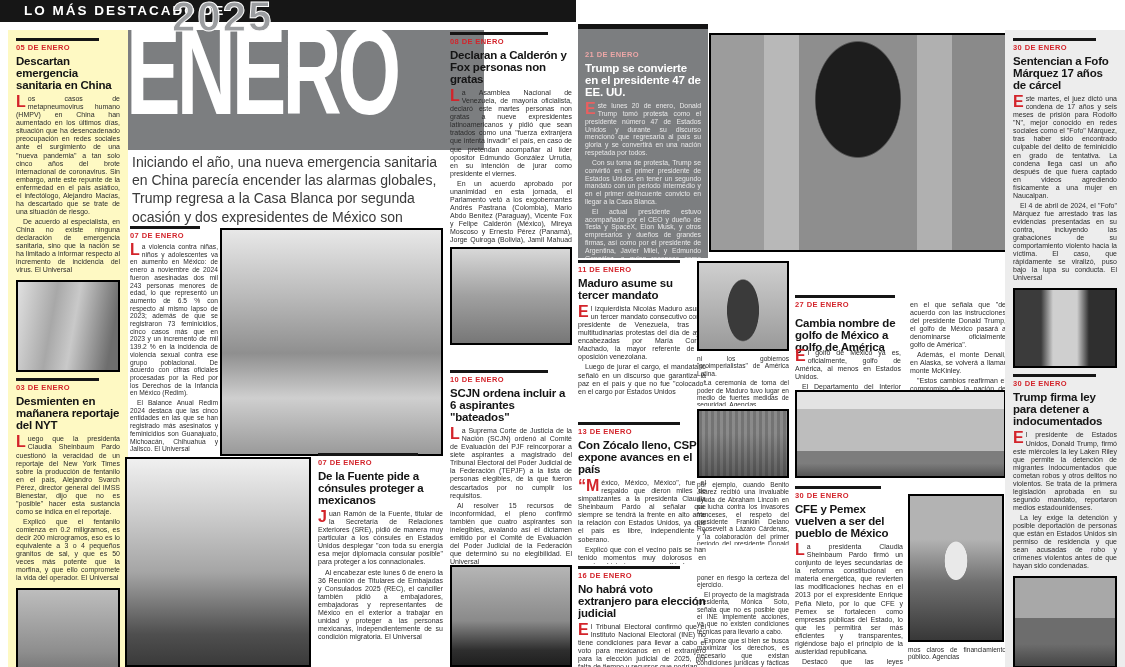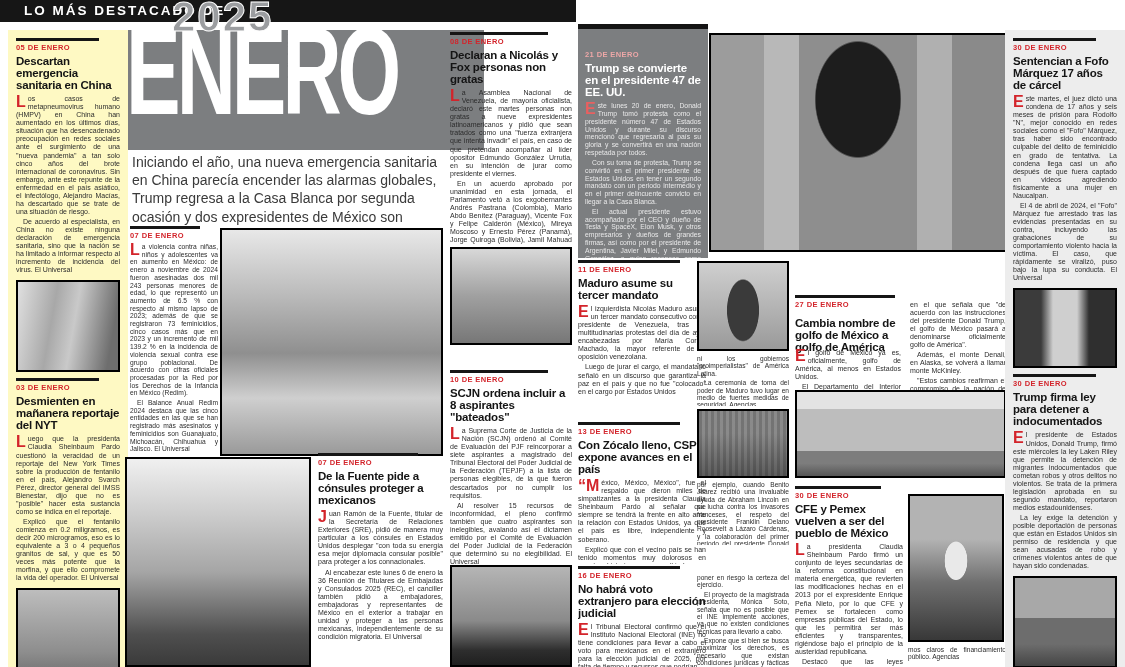--- a/index.html
+++ b/index.html
@@ -88,28 +88,28 @@
   <div class="ph" style="left:125px;top:457px;width:186px;height:210px;background:linear-gradient(180deg,#f0f0f0,#cfcfcf 25%,#a5a5a5 55%,#4f4f4f 85%,#3a3a3a);"></div>
   <div class="article abs" style="left:318px;top:453px;width:125px;height:214px;">
     <div class="datebar">07 DE ENERO</div>
     <div class="hl">De la Fuente pide a cónsules proteger a mexicanos</div>
     <p class="bt dc">Juan Ramón de la Fuente, titular de la Secretaría de Relaciones Exteriores (SRE), pidió de manera muy particular a los cónsules en Estados Unidos desplegar "con toda su energía esa mejor diplomacia consular posible" para proteger a los connacionales.</p>
     <p class="bt ind">Al encabezar este lunes 6 de enero la 36 Reunión de Titulares de Embajadas y Consulados 2025 (REC), el canciller también pidió a embajadores, embajadoras y representantes de México en el exterior a trabajar en unidad y proteger a las personas mexicanas, independientemente de su condición migratoria. El Universal</p>
   </div>
 
   <div class="article abs" style="left:450px;top:32px;width:122px;height:213px;">
     <div class="datebar">08 DE ENERO</div>
-    <div class="hl">Declaran a Nicolás y Fox personas non gratas</div>
+    <div class="hl">Declaran a Calderón y Fox personas non gratas</div>
     <p class="bt dc">La Asamblea Nacional de Venezuela, de mayoría oficialista, declaró este martes personas non gratas a nueve expresidentes latinoamericanos y pidió que sean tratados como una "fuerza extranjera que intenta invadir" el país, en caso de que pretendan acompañar al líder opositor Edmundo González Urrutia, en su intención de jurar como presidente el viernes.</p>
     <p class="bt ind">En un acuerdo aprobado por unanimidad en esta jornada, el Parlamento vetó a los exgobernantes Andrés Pastrana (Colombia), Mario Abdo Benítez (Paraguay), Vicente Fox y Felipe Calderón (México), Mireya Moscoso y Ernesto Pérez (Panamá), Jorge Quiroga (Bolivia), Jamil Mahuad (Ecuador) y Laura Chinchilla (Costa Rica). Agencias</p>
   </div>
   <div class="ph" style="left:450px;top:247px;width:122px;height:98px;background:linear-gradient(180deg,#d8d8d8,#a0a0a0 50%,#777);"></div>
   <div class="article abs" style="left:450px;top:370px;width:122px;height:212px;">
     <div class="datebar">10 DE ENERO</div>
-    <div class="hl">SCJN ordena incluir a 8 aspirantes "bateados"</div>
+    <div class="hl">SCJN ordena incluir a 6 aspirantes "bateados"</div>
     <p class="bt dc">La Suprema Corte de Justicia de la Nación (SCJN) ordenó al Comité de Evaluación del PJF reincorporar a siete aspirantes a magistrado del Tribunal Electoral del Poder Judicial de la Federación (TEPJF) a la lista de personas elegibles, de la que fueron descartados por no cumplir los requisitos.</p>
     <p class="bt ind">Al resolver 15 recursos de inconformidad, el pleno confirmó también que cuatro aspirantes son inelegibles, avalando así el dictamen emitido por el Comité de Evaluación del Poder Judicial de la Federación que determinó su no elegibilidad. El Universal</p>
   </div>
   <div class="ph" style="left:450px;top:565px;width:122px;height:102px;background:linear-gradient(180deg,#b5b5b5,#8a8a8a 55%,#2e2e2e 85%,#1f1f1f);"></div>
 
   <div class="grayblock onGray article" style="left:578px;top:24px;width:130px;height:234px;">
     <div class="datebar">21 DE ENERO</div>
     <div class="hl">Trump se convierte en el presidente 47 de EE. UU.</div>
     <p class="bt dc">Este lunes 20 de enero, Donald Trump tomó protesta como el presidente número 47 de Estados Unidos y durante su discurso mencionó que regresaría al país su gloria y se convertirá en una nación respetada por todos.</p>
     <p class="bt ind">Con su toma de protesta, Trump se convirtió en el primer presidente de Estados Unidos en tener un segundo mandato con un periodo intermedio y en el primer delincuente convicto en llegar a la Casa Blanca.</p>

